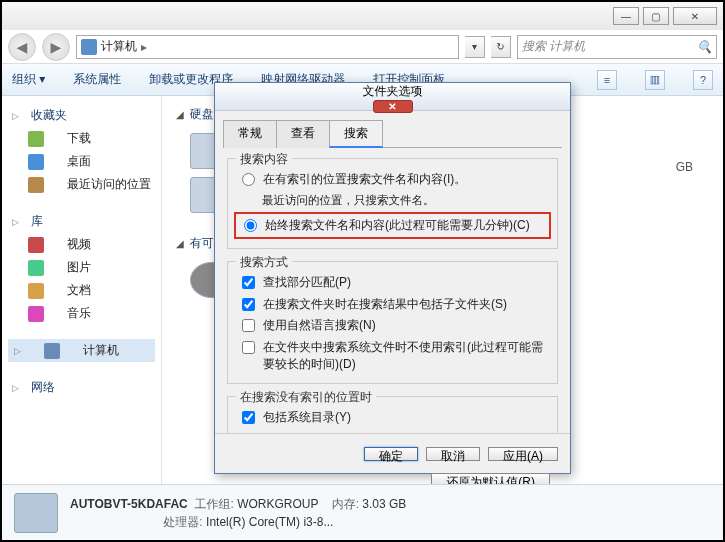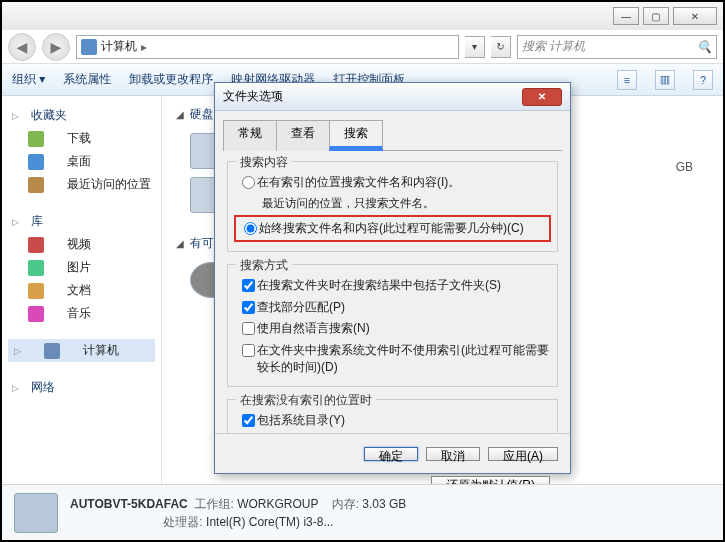--- a/index.html
+++ b/index.html
@@ -15,21 +15,21 @@
 .nav-back, .nav-fwd { width: 28px; height: 28px; border-radius: 50%; border: 1px solid #ccc; background: radial-gradient(#f4f4f4,#d8d8d8); display:flex;align-items:center;justify-content:center;font-size:14px;color:#777; }
 .addrbox { flex: 1; height: 24px; border: 1px solid #aaa; display: flex; align-items: center; padding: 0 4px; gap: 4px; }
 .addrbox .comp-icon { width:16px;height:16px;background:#5a8ec6;border-radius:2px; }
 .addrbox .crumb { color:#222; }
 .addrbox .sep { color:#666; }
 .addr-btn { width:20px;height:22px;border:1px solid #aaa;border-left:none;display:flex;align-items:center;justify-content:center;background:linear-gradient(#fdfdfd,#e6e6e6);font-size:10px;color:#444; }
 .searchbox { width: 200px; height: 24px; border: 1px solid #aaa; display: flex; align-items: center; padding: 0 4px; color:#888; font-style:italic; gap:12px; }
 .searchbox .mag { color:#4a7ab8; }
 
 
-.toolbar { height: 32px; background: linear-gradient(#f6fbff,#e4eef8); border-bottom:1px solid #c9d8e8; display:flex;align-items:center;padding:0 10px;gap:18px;color:#1a3d6d; }
+.toolbar { height: 32px; background: linear-gradient(#f6fbff,#e4eef8); border-bottom:1px solid #c9d8e8; display:flex;align-items:center;padding:0 10px;gap:28px;color:#1a3d6d; }
 .toolbar .tb-item { cursor:default; }
 .toolbar .spacer { flex:1; }
 .toolbar .tb-icon { width:20px;height:20px;border:1px solid #b0c4de;background:linear-gradient(#fff,#e4eef8);display:flex;align-items:center;justify-content:center;font-size:11px;color:#2a5a9a; }
 
 
 .main { position: absolute; top: 94px; left: 0; right: 0; bottom: 56px; display: flex; }
 .sidebar { width: 160px; border-right: 1px solid #e4e4e4; padding: 8px 6px; background:#fff; overflow:hidden; }
 .side-group { margin-bottom: 14px; }
 .side-head { display:flex;align-items:center;gap:6px;font-weight:normal;color:#1a3d6d;padding:3px 4px; }
 .side-head .tri { font-size:9px;color:#888; }
@@ -52,30 +52,30 @@
 .section { margin-bottom: 18px; }
 .section-head { display:flex;align-items:center;gap:6px;color:#1a3d6d;margin-bottom:6px; }
 .section-head .tri { color:#555;font-size:10px; }
 .drive-row { display:flex;align-items:center;gap:10px;padding:4px 0 4px 14px; }
 .drive-icon { width:44px;height:36px;background:#c8d4e2;border:1px solid #9ab;border-radius:3px; }
 .drive-icon.dvd { background:#888;border-radius:50%; }
 .size-bubble { position:absolute; right:30px; top:64px; color:#555; }
 
 
 .dialog { position:absolute; left:212px; top:80px; width:357px; height:392px; border:1px solid #5a7aa8; background:#f0f0f0; box-shadow:2px 3px 10px rgba(0,0,0,.3); }
-.dlg-title { height:28px;background:linear-gradient(#fdfdfd,#dce6f2);display:flex;align-items:center;padding:0 8px;border-bottom:1px solid #c0c8d4; }
+.dlg-title { height:28px;background:linear-gradient(#fdfdfd,#dce6f2);display:flex;align-items:center;padding:0 8px;border-bottom:1px solid #c0c8d4;flex-direction:column; }
 .dlg-title .ttl { flex:1;color:#000; }
 .dlg-close { width:40px;height:18px;background:#c8483b;border:1px solid #a03028;border-radius:3px;display:flex;align-items:center;justify-content:center;color:#fff;font-weight:bold;font-size:10px; }
 .dlg-body { padding:8px; }
 .tabs { display:flex;border-bottom:1px solid #aaa;margin-bottom:10px; }
 .tab { padding:4px 14px;border:1px solid #aaa;border-bottom:none;background:#e8e8e8;margin-right:-1px;position:relative;top:1px; }
-.tab.active { background:#f0f0f0;border-bottom:5px solid #3b82f6; }
+.tab.active { background:#f0f0f0;border-bottom:2px solid #3b82f6; }
 .group { border:1px solid #ccc;margin:0 4px 12px 4px;padding:10px 8px 8px 8px;position:relative; }
 .group-label { position:absolute;top:-8px;left:8px;background:#f0f0f0;padding:0 4px;color:#333; }
-.opt-row { display:flex;align-items:flex-start;gap:2px;padding:2px 0 2px 6px;color:#222;line-height:1.45; }
+.opt-row { display:flex;align-items:flex-start;gap:8px;padding:2px 0 2px 6px;color:#222;line-height:1.45; }
 .opt-row input { margin-top:2px; }
 .highlight { border:2px solid #d93025; padding:1px 2px; margin:1px -2px; }
 .indent { padding-left:26px;font-size:11.5px; }
 .dlg-restore { display:flex;justify-content:flex-end;padding:2px 12px 0 0; }
 .btn { height:14px;padding:0 14px;border:1px solid #888;background:linear-gradient(#fdfdfd,#e4e4e4); }
 .dlg-footer { position:absolute;left:0;right:0;bottom:0;height:40px;background:#f0f0f0;border-top:1px solid #ccc;display:flex;align-items:center;justify-content:flex-end;gap:8px;padding:0 12px; }
 .dlg-footer .btn.primary { border:1px solid #3a6aa8;box-shadow:0 0 2px #6aa0e0; }
 
 
 .statusbar { position:absolute;left:0;right:0;bottom:0;height:56px;border-top:1px solid #d4d4d4;display:flex;align-items:center;padding:0 12px;gap:12px;background:#f6f9fc; }
@@ -231,25 +231,25 @@
             <input type="radio" name="sc" checked="" style="">
             <span>始终搜索文件名和内容(此过程可能需要几分钟)(C)</span>
           </label>
       </div>
     </div>
 
     <div class="group">
       <div class="group-label">搜索方式</div>
       <label class="opt-row">
           <input type="checkbox" checked="" style="">
+          <span>查找部分匹配(P)</span>
+        </label>
+      <label class="opt-row">
+          <input type="checkbox" checked="" style="">
           <span>在搜索文件夹时在搜索结果中包括子文件夹(S)</span>
-        </label>
-      <label class="opt-row">
-          <input type="checkbox" checked="" style="">
-          <span>查找部分匹配(P)</span>
         </label>
       <label class="opt-row">
           <input type="checkbox" style="">
           <span>使用自然语言搜索(N)</span>
         </label>
       <label class="opt-row">
           <input type="checkbox" style="">
           <span>在文件夹中搜索系统文件时不使用索引(此过程可能需要较长的时间)(D)</span>
         </label>
     </div>

